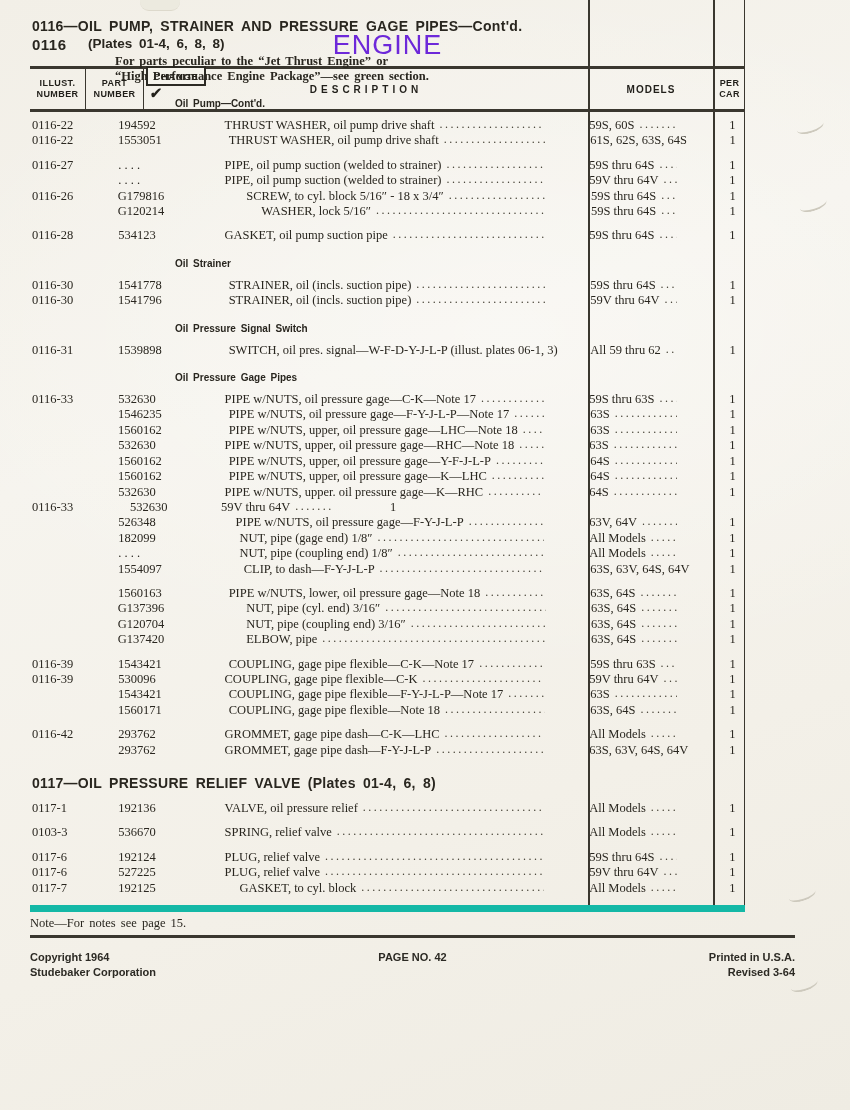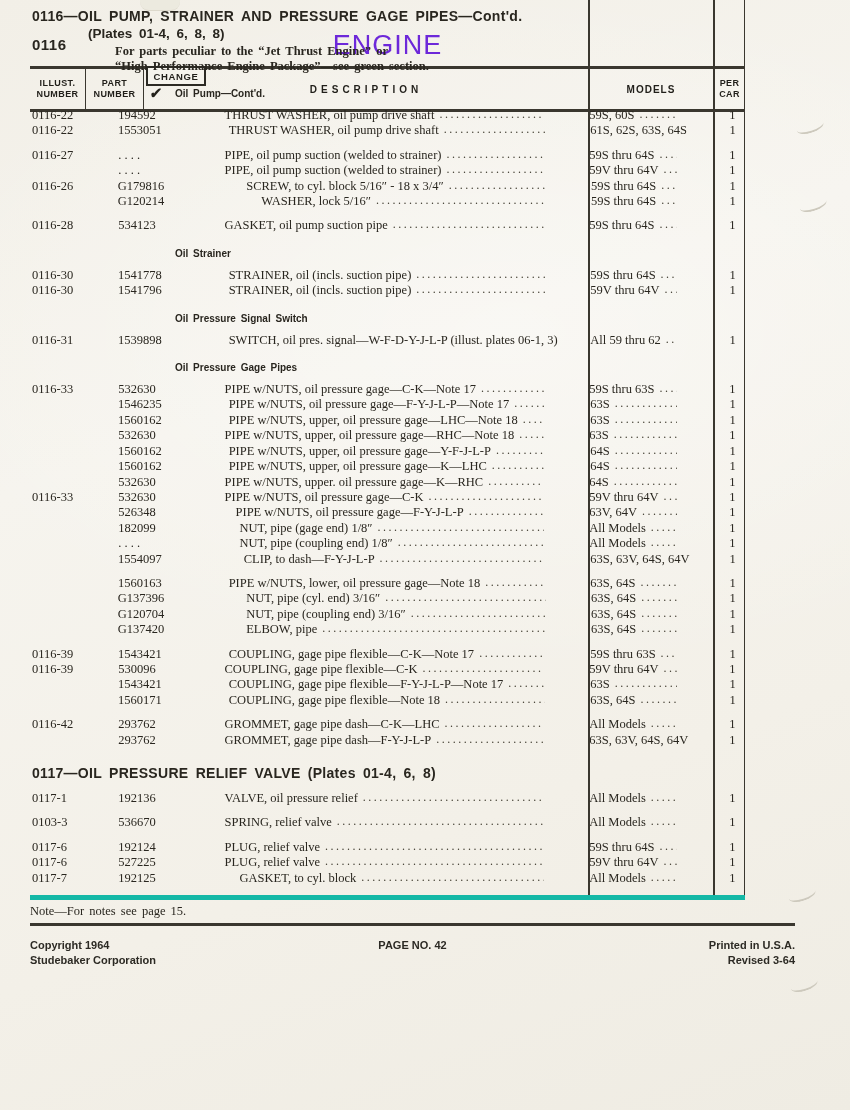--- a/index.html
+++ b/index.html
@@ -49,21 +49,21 @@
   .h-models{width:125px;border-left:1.5px solid var(--rule);letter-spacing:1px;font-size:10px;}
   .h-per{width:32px;border-left:1.5px solid var(--rule);font-size:9px;}
   .change-tab{position:absolute;left:2px;top:-3px;width:60px;height:20px;border:2px solid #2c2a24;
               background:var(--paper);display:flex;align-items:center;justify-content:center;
               font-size:9.5px;letter-spacing:.6px;}
   .change-mark{position:absolute;left:6px;top:19px;font-size:14px;font-weight:bold;
                transform:skewX(-12deg) rotate(-6deg);color:#23211b;}
 
   
   .table-body{position:relative;margin-left:30px;width:715px;min-height:897px;
-              border-bottom:5px solid #14b8a6;padding-top:3px;}
+              border-bottom:7px solid #14b8a6;padding-top:13px;}
   .vline{position:absolute;top:0;bottom:0;width:1.5px;background:var(--rule);}
   .vline.v1{left:558px;}
   .vline.v2{left:683px;}
   .vline.v3{right:0;}
 
   .section{margin:4px 0 9px 0;}
   .section.later{margin-top:16px;}
   .section-title{font-family:"Liberation Sans",sans-serif;font-weight:bold;font-size:14px;
                  letter-spacing:.3px;margin-left:2px;line-height:18px;word-spacing:3px;}
   .section-plates{font-family:"Liberation Sans",sans-serif;font-weight:bold;font-size:13.5px;
@@ -412,24 +412,20 @@
     <span class="c-models">
       <span class="models-text">64S</span>
       <span class="leader"></span>
     </span>
     <span class="c-per">1</span>
   </div>
 
   <div class="row">
     <span class="c-illust">0116-33</span>
     <span class="c-part">532630</span>
-    <span class="c-desc">
-      <span class="desc-text" style="margin-left: 0px;">PIPE w/NUTS, oil pressure gage—C-K</span>
-      <span class="leader"></span>
-    </span>
     <span class="c-models">
       <span class="models-text">59V thru 64V</span>
       <span class="leader"></span>
     </span>
     <span class="c-per">1</span>
   </div>
 
   <div class="row">
     <span class="c-illust"></span>
     <span class="c-part">526348</span>

